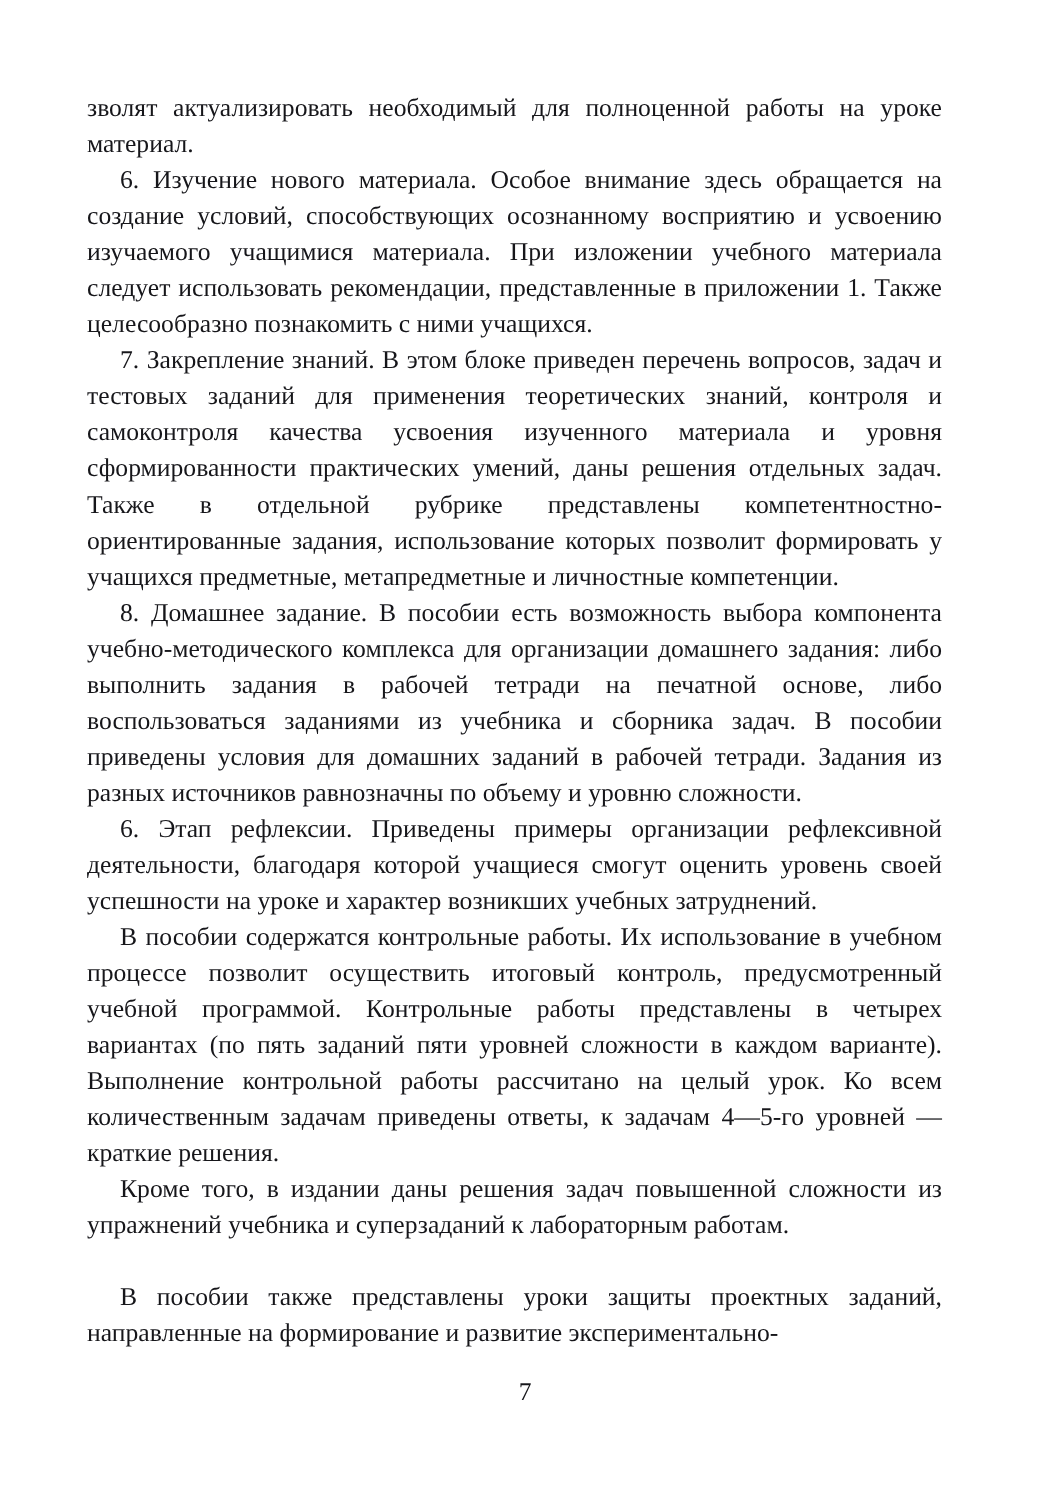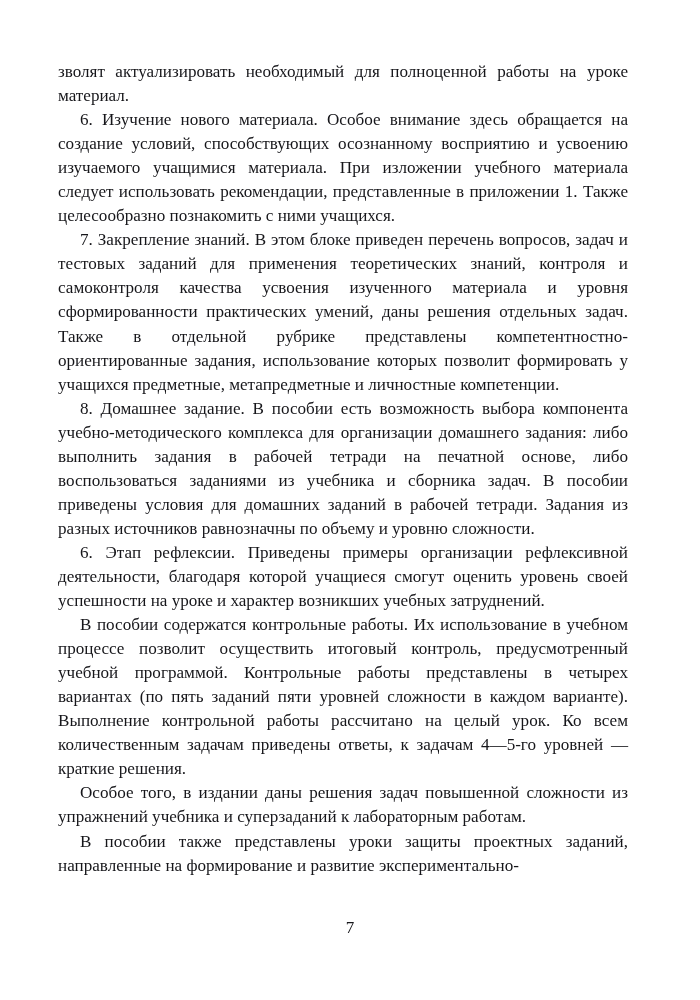--- a/index.html
+++ b/index.html
@@ -39,20 +39,21 @@
   }
 
   
   .text-block p.indent {
     text-indent: 22px;
   }
 
   
   .text-block p:last-child {
     text-align: justify;
+    margin-top: 23px;
   }
 
   .page-number {
     position: absolute;
     left: 0;
     right: 0;
     top: 918px;
     text-align: center;
     font-family: "Liberation Serif", "DejaVu Serif", serif;
     font-size: 17px;
@@ -64,19 +65,19 @@
 
 <div class="page">
 
   <div class="text-block">
     <p class="">зволят актуализировать необходимый для полноценной работы на уроке материал.</p>
     <p class="indent">6. Изучение нового материала. Особое внимание здесь обращается на создание условий, способствующих осознанному восприятию и усвоению изучаемого учащимися материала. При изложении учебного материала следует использовать рекомендации, представленные в приложении 1. Также целесообразно познакомить с ними учащихся.</p>
     <p class="indent">7. Закрепление знаний. В этом блоке приведен перечень вопросов, задач и тестовых заданий для применения теоретических знаний, контроля и самоконтроля качества усвоения изученного материала и уровня сформированности практических умений, даны решения отдельных задач. Также в отдельной рубрике представлены компетентностно-ориентированные задания, использование которых позволит формировать у учащихся предметные, метапредметные и личностные компетенции.</p>
     <p class="indent">8. Домашнее задание. В пособии есть возможность выбора компонента учебно-методического комплекса для организации домашнего задания: либо выполнить задания в рабочей тетради на печатной основе, либо воспользоваться заданиями из учебника и сборника задач. В пособии приведены условия для домашних заданий в рабочей тетради. Задания из разных источников равнозначны по объему и уровню сложности.</p>
     <p class="indent">6. Этап рефлексии. Приведены примеры организации рефлексивной деятельности, благодаря которой учащиеся смогут оценить уровень своей успешности на уроке и характер возникших учебных затруднений.</p>
     <p class="indent">В пособии содержатся контрольные работы. Их использование в учебном процессе позволит осуществить итоговый контроль, предусмотренный учебной программой. Контрольные работы представлены в четырех вариантах (по пять заданий пяти уровней сложности в каждом варианте). Выполнение контрольной работы рассчитано на целый урок. Ко всем количественным задачам приведены ответы, к задачам 4—5-го уровней — краткие решения.</p>
-    <p class="indent">Особое того, в издании даны решения задач повышенной сложности из упражнений учебника и суперзаданий к лабораторным работам.</p>
+    <p class="indent">Кроме того, в издании даны решения задач повышенной сложности из упражнений учебника и суперзаданий к лабораторным работам.</p>
     <p class="indent">В пособии также представлены уроки защиты проектных заданий, направленные на формирование и развитие экспериментально-</p>
   </div>
 
   <div class="page-number">7</div>
 
 </div>
 
 </body></html>

